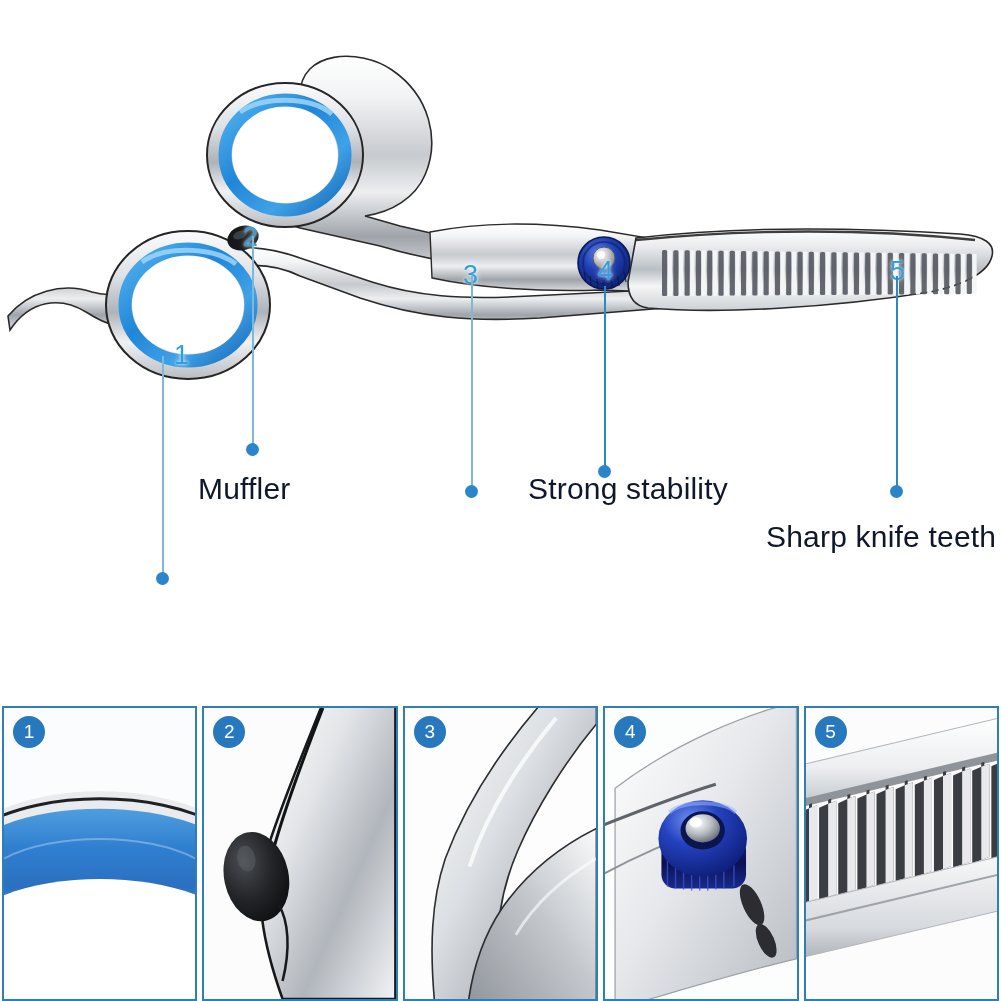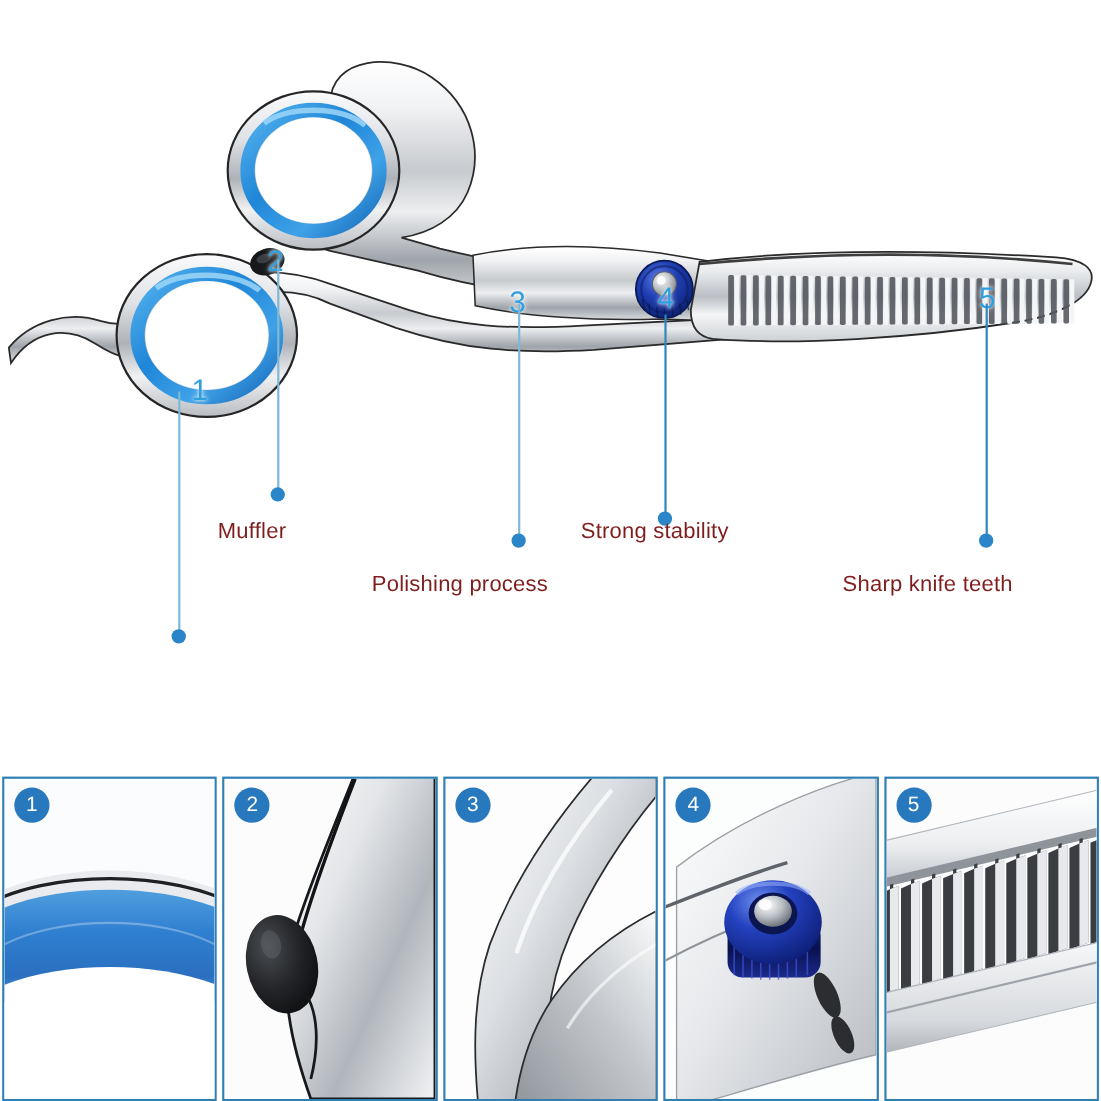--- a/index.html
+++ b/index.html
@@ -32,22 +32,22 @@
 
   
   .leader{position:absolute;width:2px;background:#2e87bd;}
   .leader.pale{background:#7fb8d6;}
   .dot{
     position:absolute;width:13px;height:13px;border-radius:50%;
     background:#2a86c8;
   }
   .callout-label{
     position:absolute;
-    font-size:20px;
-    color:#7f1d1d;
+    font-size:30px;
+    color:#0f172a;
     white-space:nowrap;
     letter-spacing:.2px;
   }
 
   
   .panels{
     position:absolute;left:0;top:706px;
     width:1001px;height:295px;
     display:flex;
     gap:5px;
@@ -269,21 +269,20 @@
     <div class="leader pale" style="left:471px;top:276px;height:210px;"></div>
     <div class="dot" style="left:465px;top:485px;"></div>
 
     <div class="leader" style="left:604px;top:286px;height:180px;"></div>
     <div class="dot" style="left:598px;top:465px;"></div>
 
     <div class="leader" style="left:896px;top:276px;height:210px;"></div>
     <div class="dot" style="left:890px;top:485px;"></div>
 
     <div class="callout-label" style="left:198px;top:472px;">Muffler</div>
-    <div class="callout-label" style="left:338px;top:520px;">Polishing process</div>
     <div class="callout-label" style="left:528px;top:472px;">Strong stability</div>
     <div class="callout-label" style="left:766px;top:520px;">Sharp knife teeth</div>
   </div>
 
   <div class="panels">
 
     <div class="panel">
       <div class="panel-badge">1</div>
       <div class="panel-art">
         <svg viewBox="0 0 190 290" preserveAspectRatio="none">

